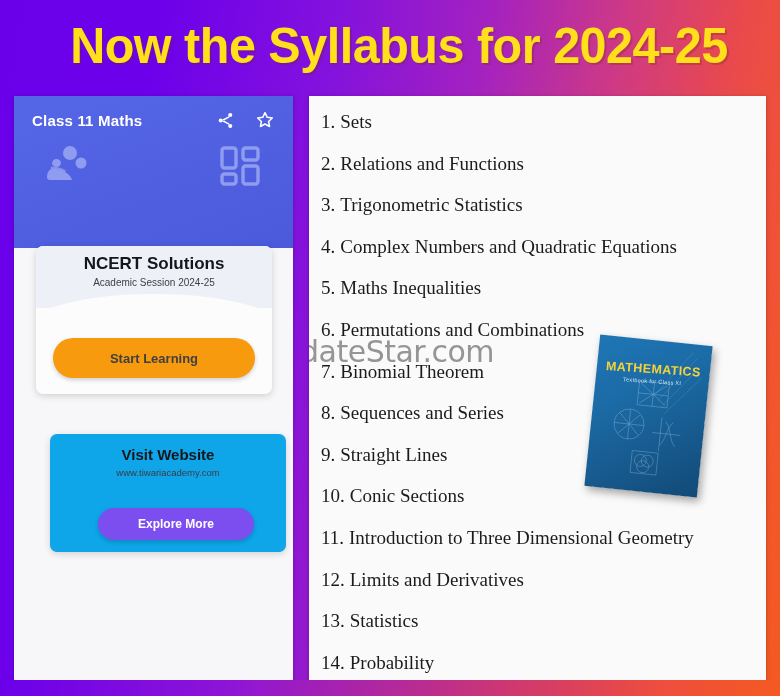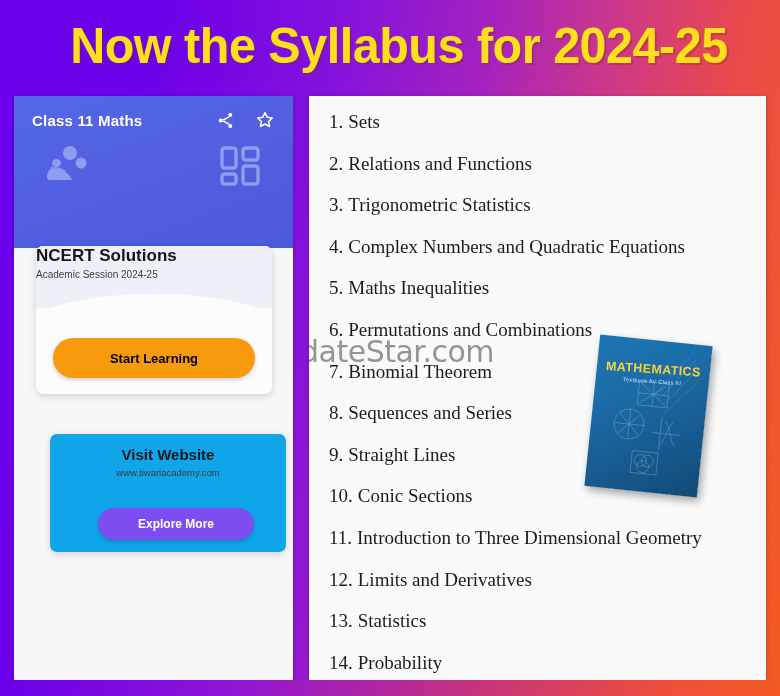--- a/index.html
+++ b/index.html
@@ -67,33 +67,33 @@
   
   .ncert-card {
     position:absolute; left:22px; top:150px; width:236px; height:148px;
     background:#fcfcfd;
     border-radius:7px;
     box-shadow:0 2px 7px rgba(0,0,0,0.16);
     overflow:hidden;
   }
   .ncert-head {
     position:relative; height:62px; background:#eef0f8;
-    text-align:left; 
+    text-align:center; padding-top:8px;
   }
   .ncert-head:after {
     content:""; position:absolute; left:-10%; bottom:-30px;
     width:120%; height:44px; background:#fcfcfd;
     border-radius:50% 50% 0 0 / 100% 100% 0 0;
   }
   .ncert-title { font-size:17px; font-weight:bold; color:#15161a; }
   .ncert-sub { font-size:10px; color:#3f4047; margin-top:3px; }
   .start-btn {
     position:absolute; left:17px; top:92px; width:202px; height:40px;
     background:#f89a0e; border:none; border-radius:21px;
-    color:#000000; font-size:13px; font-weight:bold;
+    color:#404040; font-size:13px; font-weight:bold;
     box-shadow:0 2px 4px rgba(0,0,0,0.18);
     cursor:pointer;
   }
 
   
   .visit-card {
     position:absolute; left:36px; top:338px; width:236px; height:118px;
     background:#0ea5e9; border-radius:7px;
     box-shadow:0 2px 7px rgba(0,0,0,0.15);
     text-align:center; padding-top:12px;
@@ -103,21 +103,21 @@
   .explore-btn {
     position:absolute; left:48px; top:74px; width:156px; height:32px;
     background:#7c4ef0; border:none; border-radius:17px;
     color:#ffffff; font-size:12px; font-weight:bold;
     box-shadow:0 2px 4px rgba(0,0,0,0.18);
     cursor:pointer;
   }
 
   
   .syllabus {
-    position:relative; padding:16px 0 0 20px; height:100%;
+    position:relative; padding:16px 0 0 12px; height:100%;
   }
   .syl-item {
     font-family:"Liberation Serif","DejaVu Serif",serif;
     font-size:19px; color:#1b1b1b;
     height:41.6px; line-height:1.05;
     white-space:nowrap;
   }
   .syl-num { margin-right:5px; }
 
   

